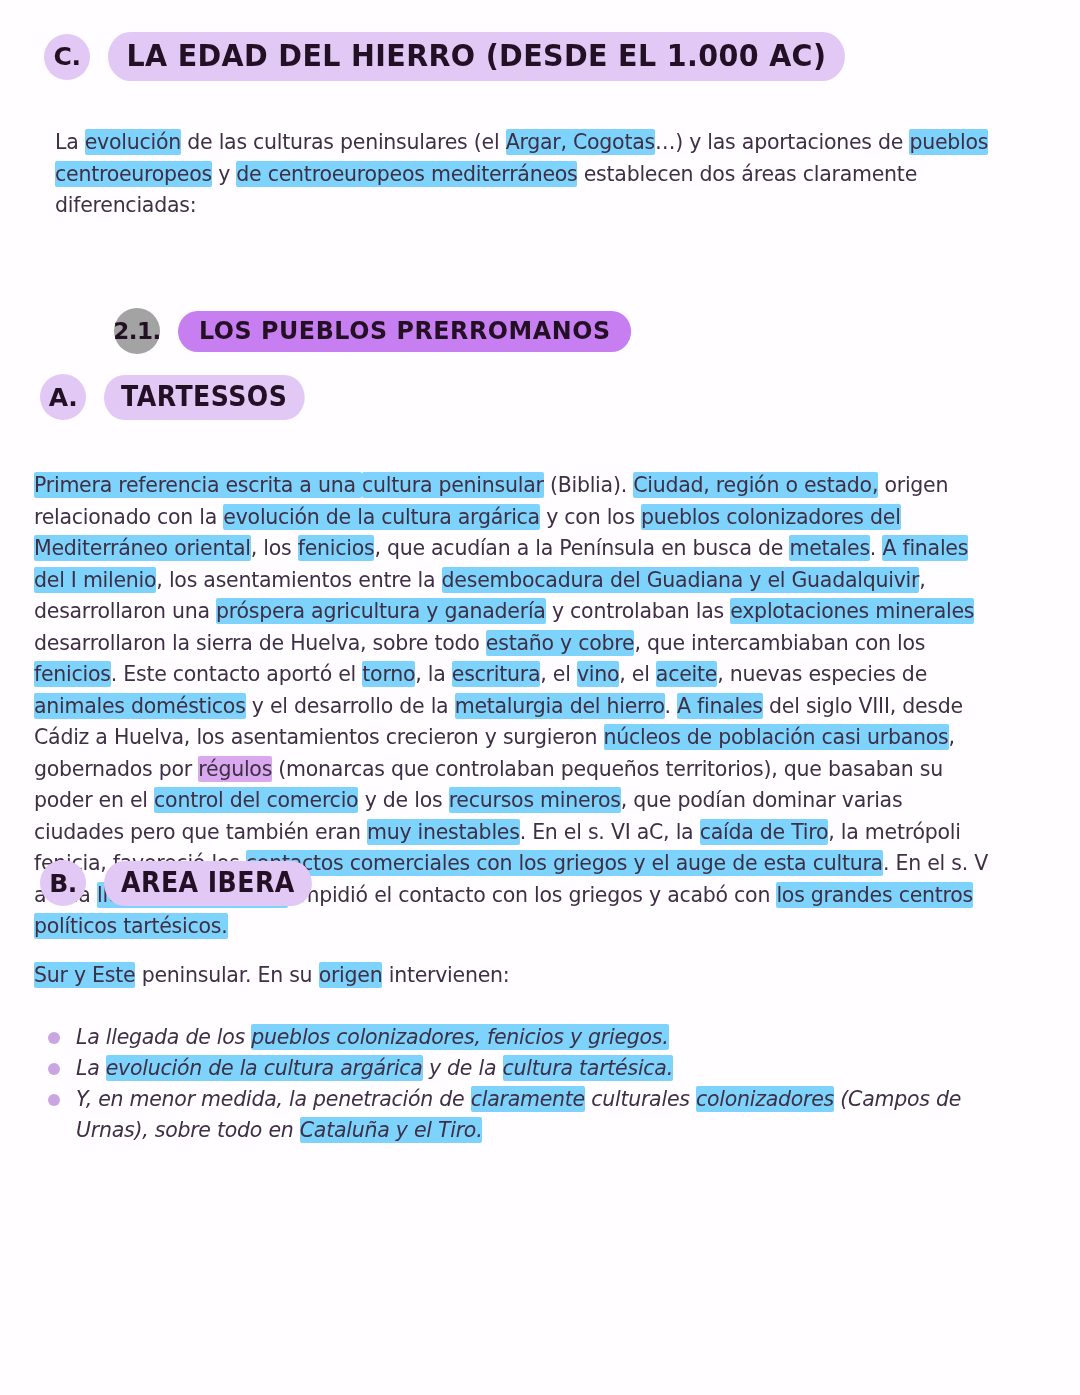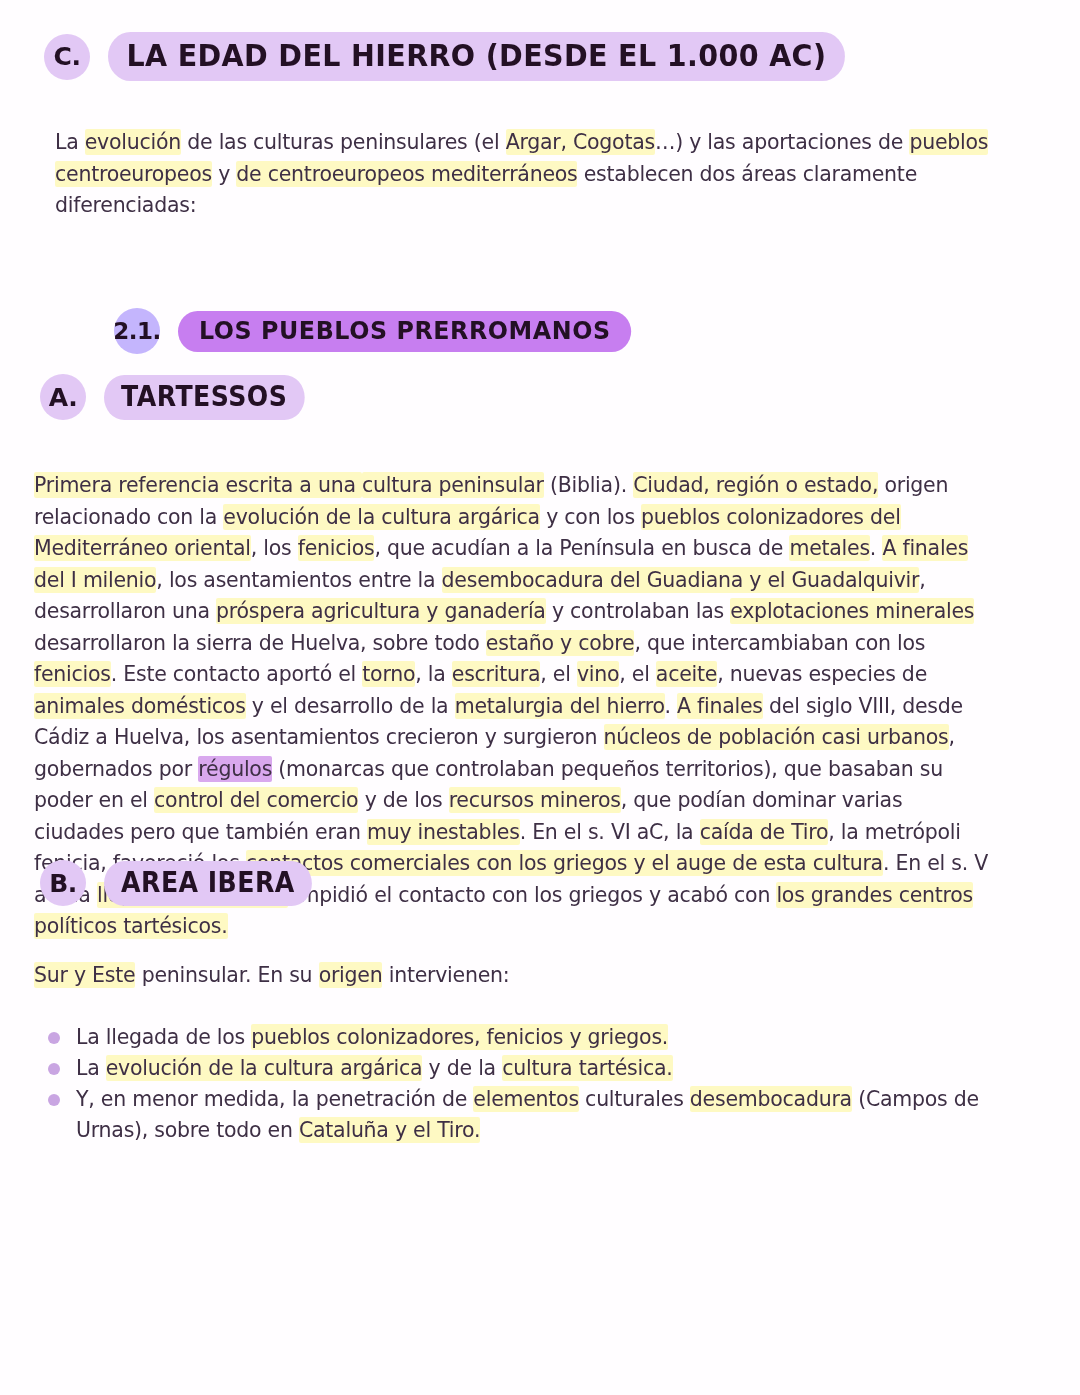--- a/index.html
+++ b/index.html
@@ -64,21 +64,21 @@
     transform: scaleX(0.92);
     transform-origin: left center;
   }
 
   
   .h-sub {
     margin-left: 74px;
   }
   .h-sub .badge {
     width: 46px; height: 46px;
-    background: #c4b5fd;
+    background: #a3a3a3;
     font-size: 23px;
   }
   .h-sub .pill {
     background: #c77ef0;
     font-size: 25px;
     padding: 5px 22px 7px 22px;
     letter-spacing: 0.6px;
     transform: scaleX(0.95);
     transform-origin: left center;
   }
@@ -100,21 +100,21 @@
 
   
   .para {
     font-family: "DejaVu Sans", sans-serif;
     font-size: 20.5px;
     line-height: 31.5px;
     color: #3e2f45;
     letter-spacing: -0.25px;
   }
   .hl {
-    background: #fef9c3;
+    background: #7dd3fc;
     border-radius: 2px;
     padding: 1px 0;
     box-decoration-break: clone;
     -webkit-box-decoration-break: clone;
   }
   .hl-strong {
     background: #d9a8ee;
     border-radius: 2px;
     padding: 1px 0;
     box-decoration-break: clone;
@@ -147,20 +147,21 @@
     background: #b87fd8;
   }
   ul.bullets.soft > li::before {
     background: #c9a5e2;
     left: 8px;
     width: 12px;
     height: 12px;
   }
   ul.bullets.soft > li {
     padding-left: 36px;
+    font-style: italic;
   }
 
   
   .block-title      { position: absolute; left: 44px;  top: 32px; }
   .block-intro      { position: absolute; left: 55px;  top: 127px; width: 965px; }
   .block-arealist   { position: absolute; left: 40px;  top: 212px; width: 900px; }
   .block-subhead    { position: absolute; left: 40px;  top: 308px; }
   .block-hA         { position: absolute; left: 40px;  top: 374px; }
   .block-tartessos  { position: absolute; left: 34px;  top: 470px; width: 962px; }
   .block-hB         { position: absolute; left: 40px;  top: 860px; }
@@ -195,16 +196,16 @@
   <div class="block-hB heading-row h-ab">
     <span class="badge">B.</span>
     <span class="pill">AREA IBERA</span>
   </div>
 
   <div class="block-iberaintro para"><span class="hl">Sur y Este</span> peninsular. En su <span class="hl">origen</span> intervienen:</div>
 
   <ul class="bullets soft block-iberalist">
     <li>La llegada de los <span class="hl">pueblos colonizadores, fenicios y griegos.</span></li>
     <li>La <span class="hl">evolución de la cultura argárica</span> y de la <span class="hl">cultura tartésica.</span></li>
-    <li>Y, en menor medida, la penetración de <span class="hl">elementos</span> culturales <span class="hl">desembocadura</span> (Campos de Urnas), sobre todo en <span class="hl">Cataluña y el Tiro.</span></li>
+    <li>Y, en menor medida, la penetración de <span class="hl">claramente</span> culturales <span class="hl">colonizadores</span> (Campos de Urnas), sobre todo en <span class="hl">Cataluña y el Tiro.</span></li>
   </ul>
 
 </div>
 
 </body></html>

